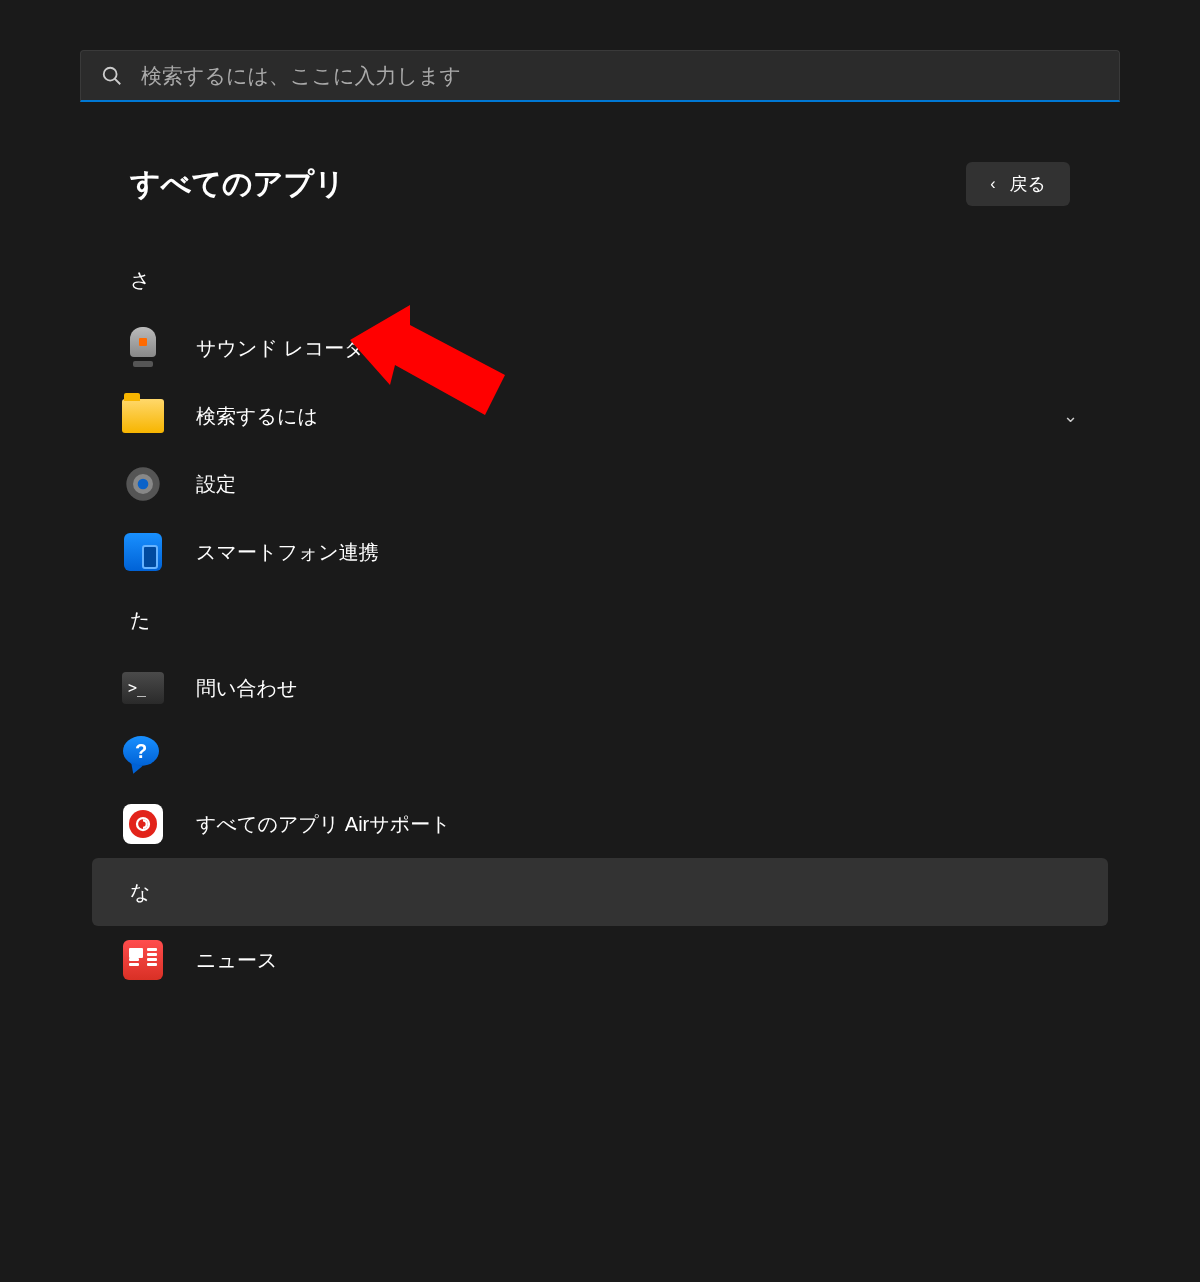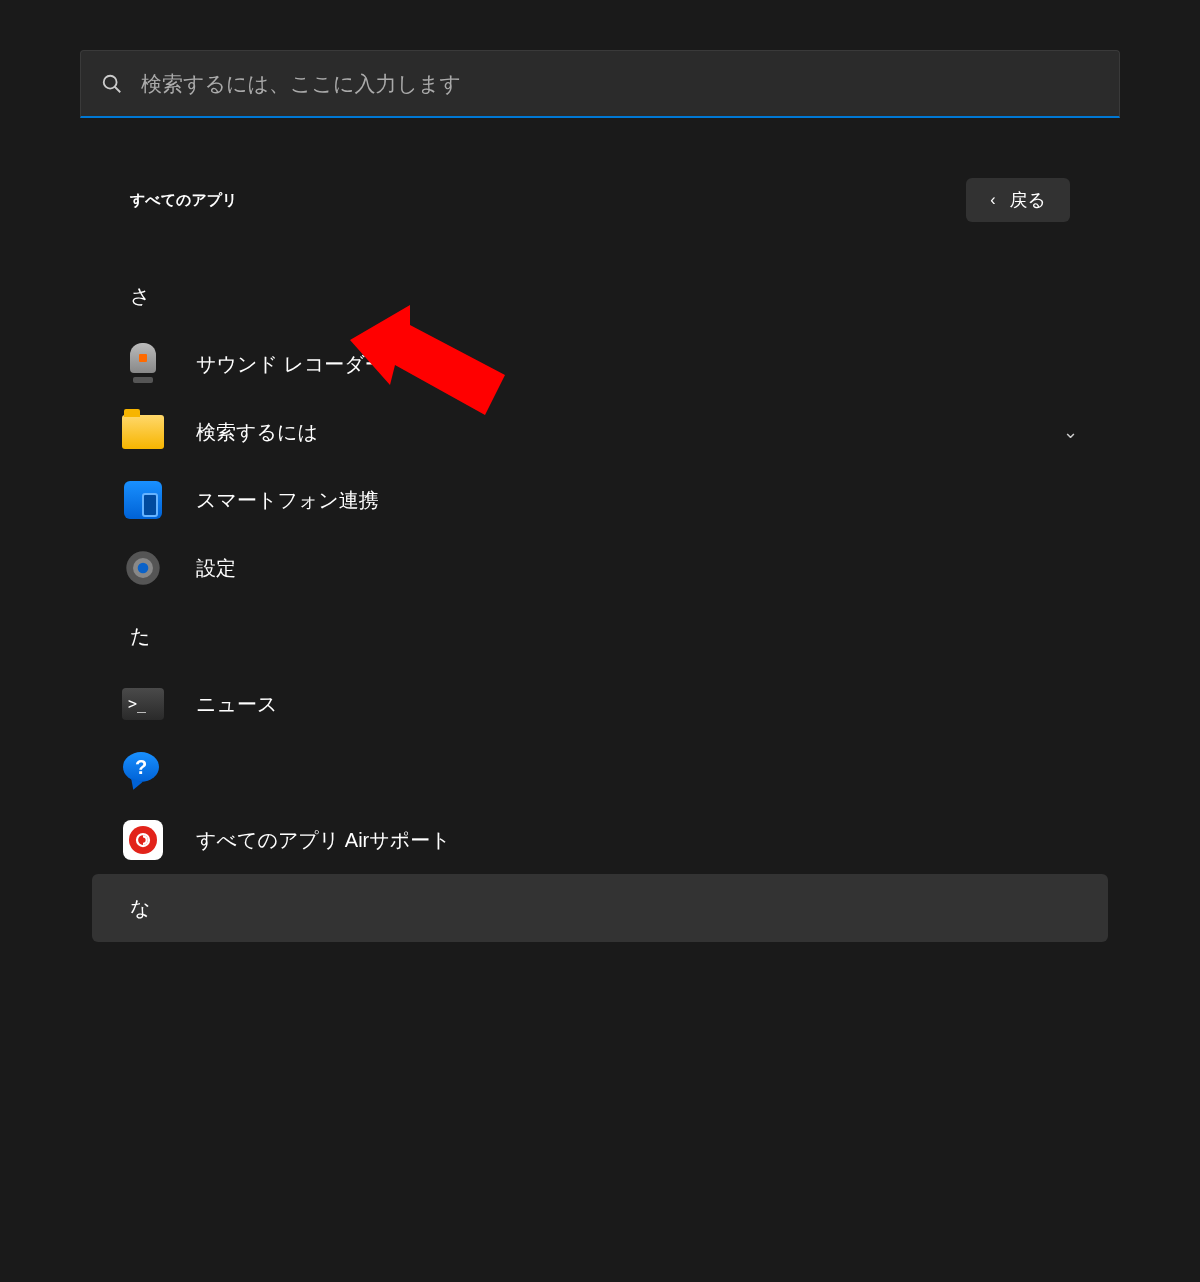--- a/index.html
+++ b/index.html
@@ -15,21 +15,21 @@
     color: #ffffff;
     overflow: hidden;
   }
   .panel {
     width: 1100px;
     margin: 0 auto;
     padding: 50px 0 0 0;
   }
   .search-box {
     width: 1040px;
-    height: 68px;
+    height: 52px;
     margin: 0 auto 60px auto;
     background: #2b2b2b;
     border: 1px solid #3a3a3a;
     border-bottom: 2px solid #0078d4;
     border-radius: 4px 4px 0 0;
     display: flex;
     align-items: center;
     padding: 0 20px;
   }
   .search-icon {
@@ -50,21 +50,21 @@
     color: #aaaaaa;
   }
   .header-row {
     display: flex;
     justify-content: space-between;
     align-items: center;
     padding: 0 80px 0 80px;
     margin-bottom: 40px;
   }
   .header-title {
-    font-size: 15px;
+    font-size: 30px;
     font-weight: 600;
   }
   .back-button {
     background: #323232;
     border: none;
     color: #ffffff;
     font-size: 18px;
     padding: 10px 24px;
     border-radius: 6px;
     cursor: pointer;
@@ -345,43 +345,43 @@
     <div class="app-item">
       <div class="app-icon">
         <div class="ic-folder"></div>
       </div>
       <div class="app-label">検索するには</div>
       <div class="expand-chevron">⌄</div>
     </div>
 
     <div class="app-item">
       <div class="app-icon">
-        <div class="ic-phone-link"></div>
-      </div>
-      <div class="app-label">スマートフォン連携</div>
-    </div>
-
-    <div class="app-item">
-      <div class="app-icon">
         <svg class="ic-settings" viewBox="0 0 24 24">
           <circle cx="12" cy="12" r="10" fill="#555"></circle>
           <circle cx="12" cy="12" r="6" fill="#888"></circle>
           <circle cx="12" cy="12" r="3.2" fill="#0a62c9"></circle>
         </svg>
       </div>
       <div class="app-label">設定</div>
     </div>
 
+    <div class="app-item">
+      <div class="app-icon">
+        <div class="ic-phone-link"></div>
+      </div>
+      <div class="app-label">スマートフォン連携</div>
+    </div>
+
     <div class="group-header">た</div>
 
     <div class="app-item">
       <div class="app-icon">
         <div class="ic-terminal">&gt;_</div>
       </div>
-      <div class="app-label">ニュース</div>
+      <div class="app-label">問い合わせ</div>
     </div>
 
 
 
     <div class="app-item">
       <div class="app-icon">
         <div class="ic-feedback">
             <div class="bubble">?</div>
           </div>
       </div>
@@ -396,19 +396,25 @@
                 <path d="M12 7 a5 5 0 0 1 0 10"></path>
               </svg>
         </div>
           </div>
       </div>
       <div class="app-label">すべてのアプリ Airサポート</div>
     </div>
 
     <div class="group-header highlight">な</div>
 
+    <div class="app-item">
+      <div class="app-icon">
+        <div class="ic-news"></div>
+      </div>
+      <div class="app-label">ニュース</div>
+    </div>
 
   </div>
 </div>
 
 <svg class="arrow-annotation" width="200" height="160">
   <polygon points="10,40 70,5 70,25 165,75 145,115 55,65 50,85" fill="#ff0000"></polygon>
 </svg>
 
 </body></html>

